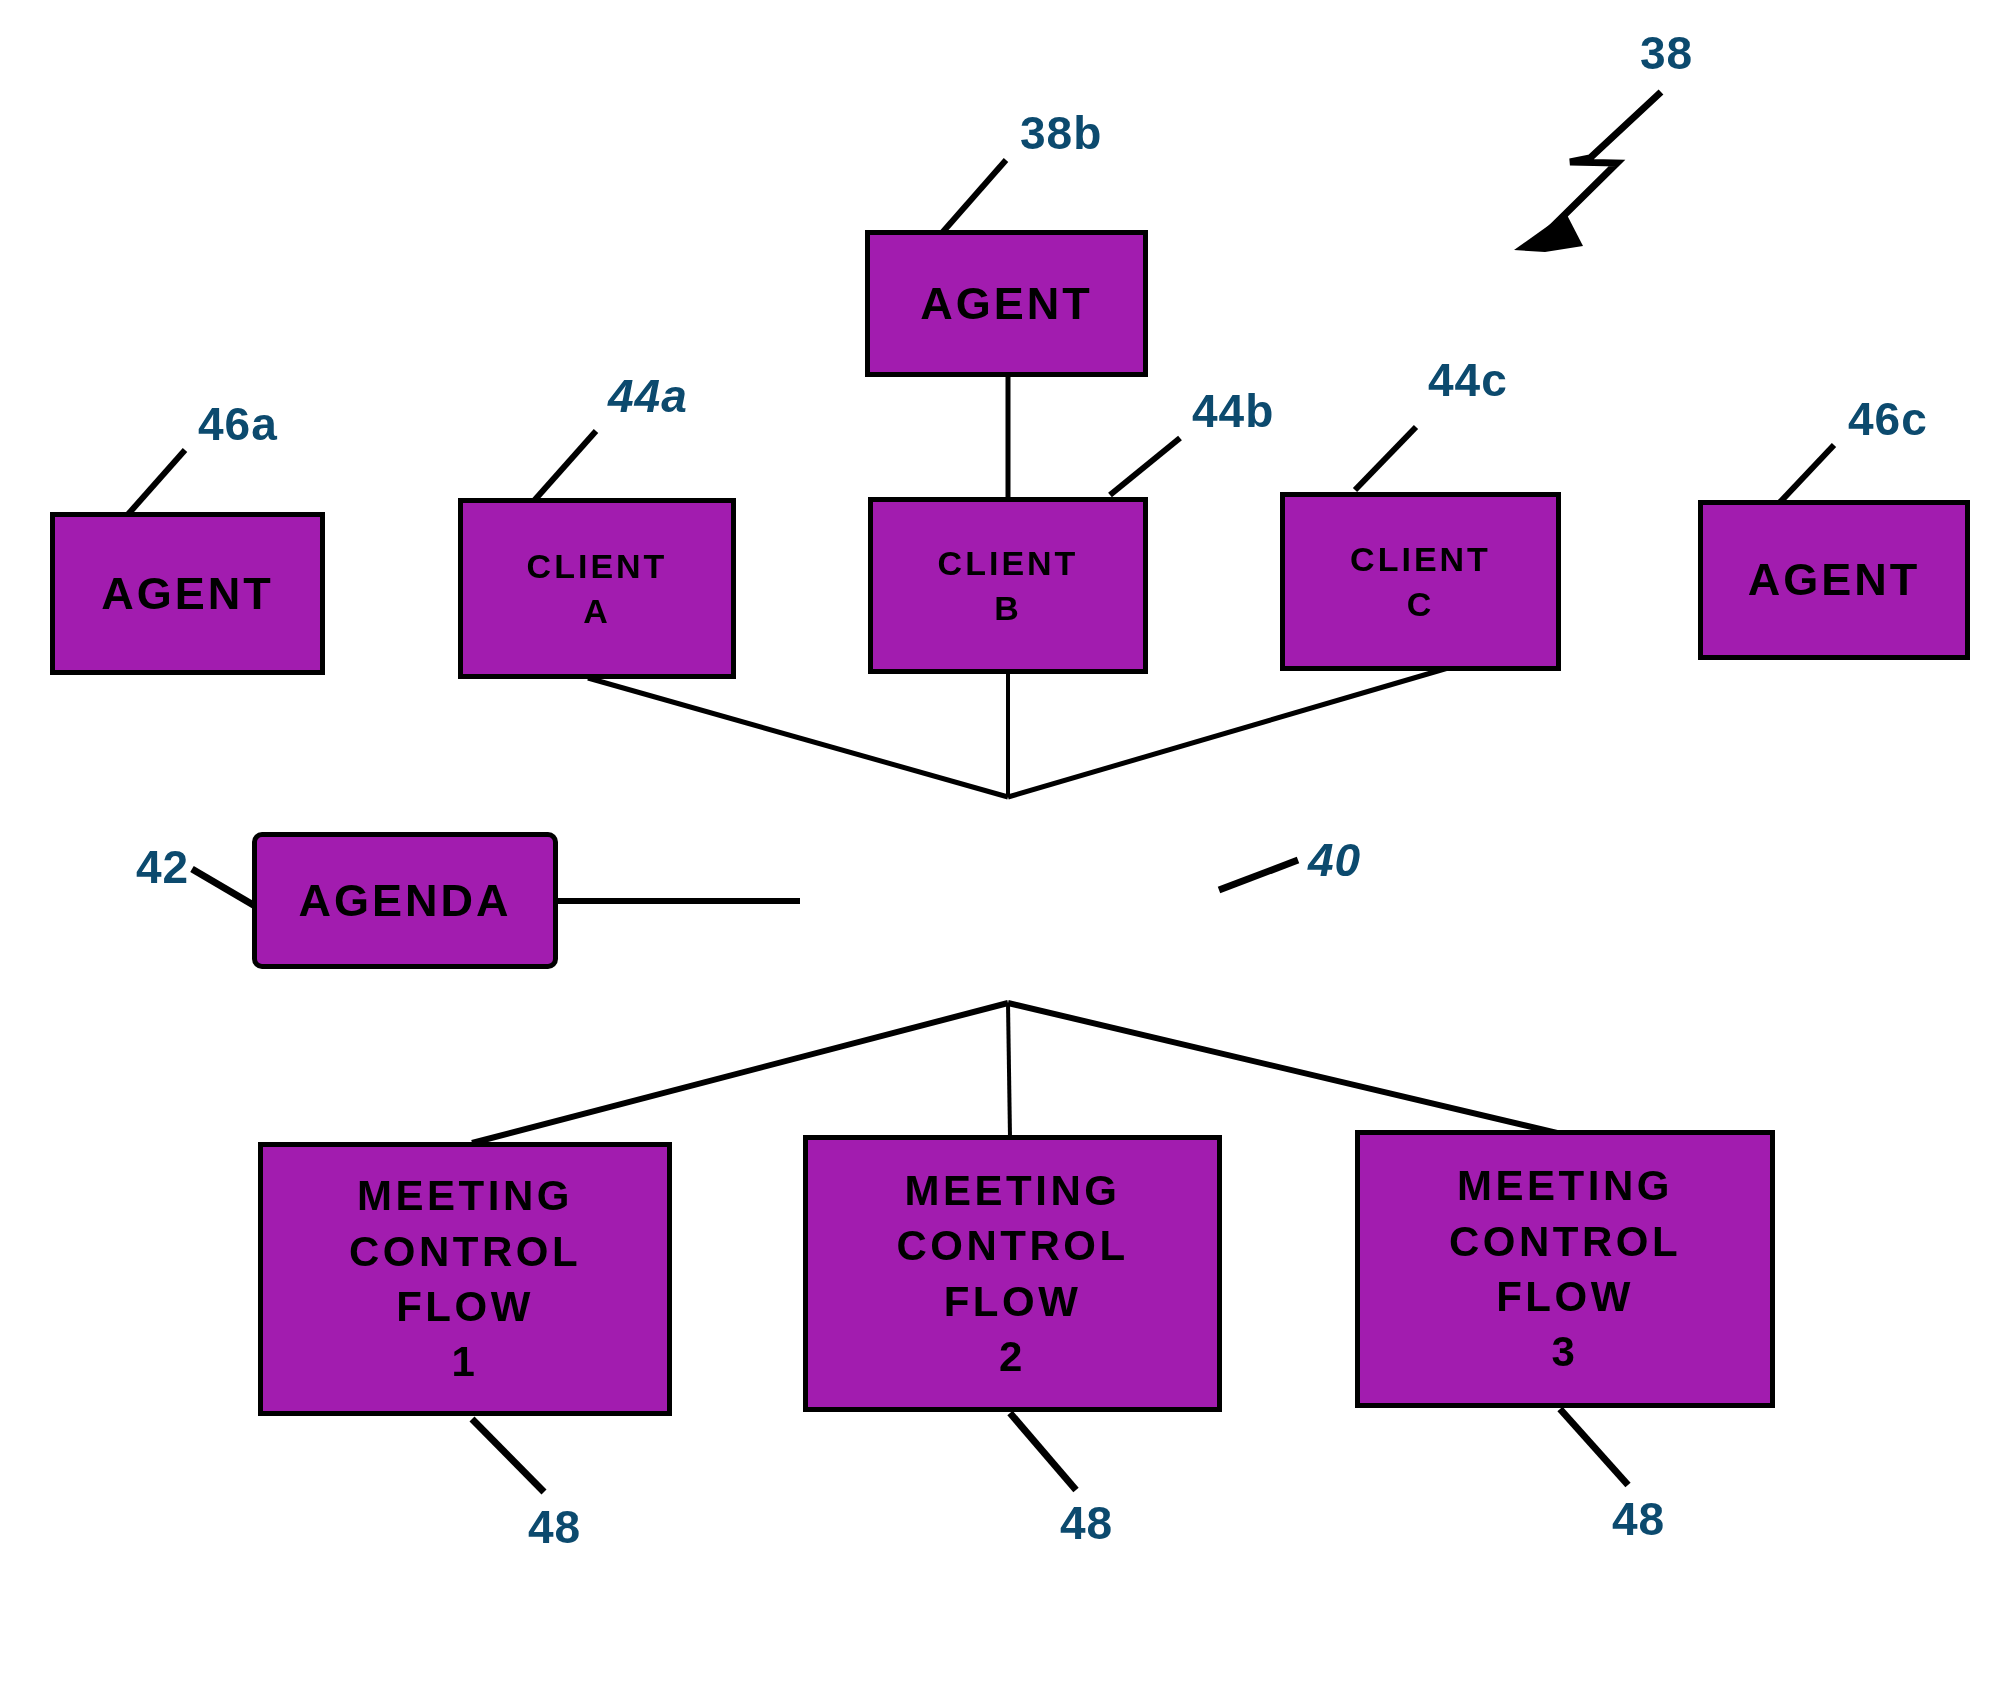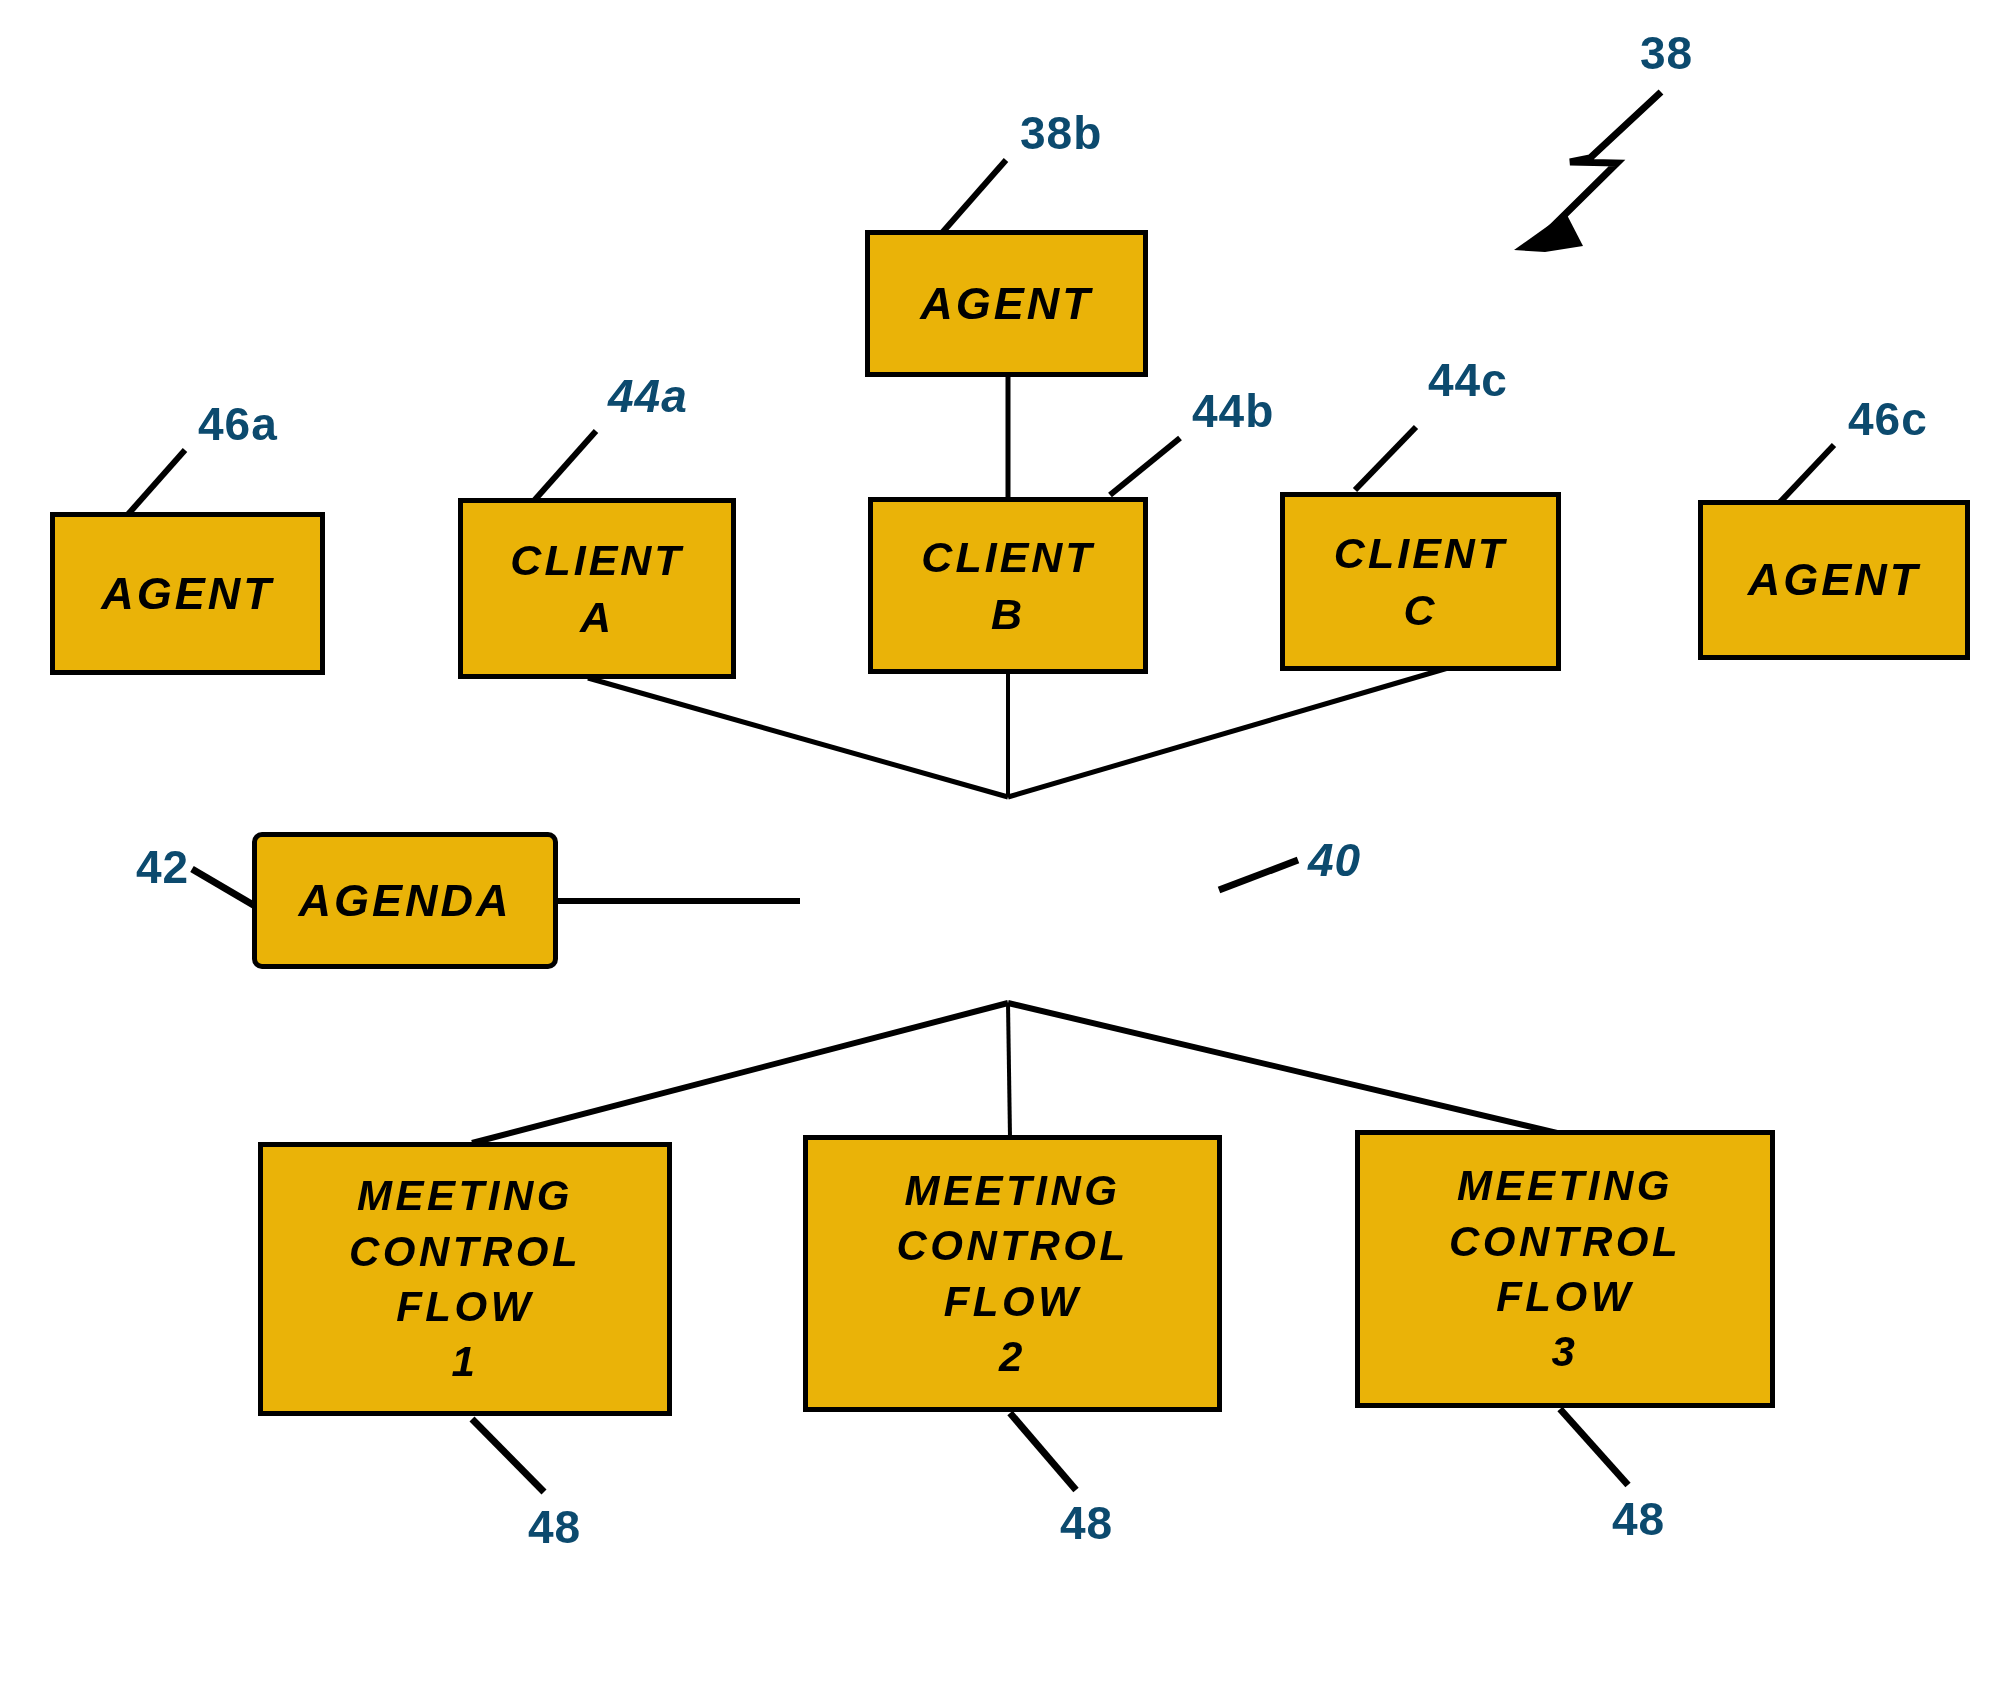--- a/index.html
+++ b/index.html
@@ -21,43 +21,42 @@
     position: absolute;
     left: 0;
     top: 0;
     width: 2005px;
     height: 1686px;
   }
   .node {
     position: absolute;
     box-sizing: border-box;
     border: 5px solid #000000;
-    background: #eab308;
+    background: #a21caf;
     display: flex;
     flex-direction: column;
     align-items: center;
     justify-content: center;
     color: #000000;
     font-family: "Liberation Sans", sans-serif;
     font-weight: bold;
     letter-spacing: 3px;
     line-height: 1.32;
     text-align: center;
     z-index: 3;
-    font-style: italic;
   }
   .node .line1,
   .node .line2,
   .node .line3,
   .node .line4 {
     display: block;
     white-space: nowrap;
   }
   .node-agent { font-size: 45px; }
-  .node-client { font-size: 43px; text-align: right; }
+  .node-client { font-size: 34px; text-align: right; }
   .node-agenda { font-size: 45px; }
   .node-forum { font-size: 44px; }
   .node-mcf { font-size: 42px; letter-spacing: 3.5px; }
 
   .ref {
     position: absolute;
     color: #0c4a6e;
     font-family: "Liberation Sans", sans-serif;
     font-weight: bold;
     font-size: 46px;

